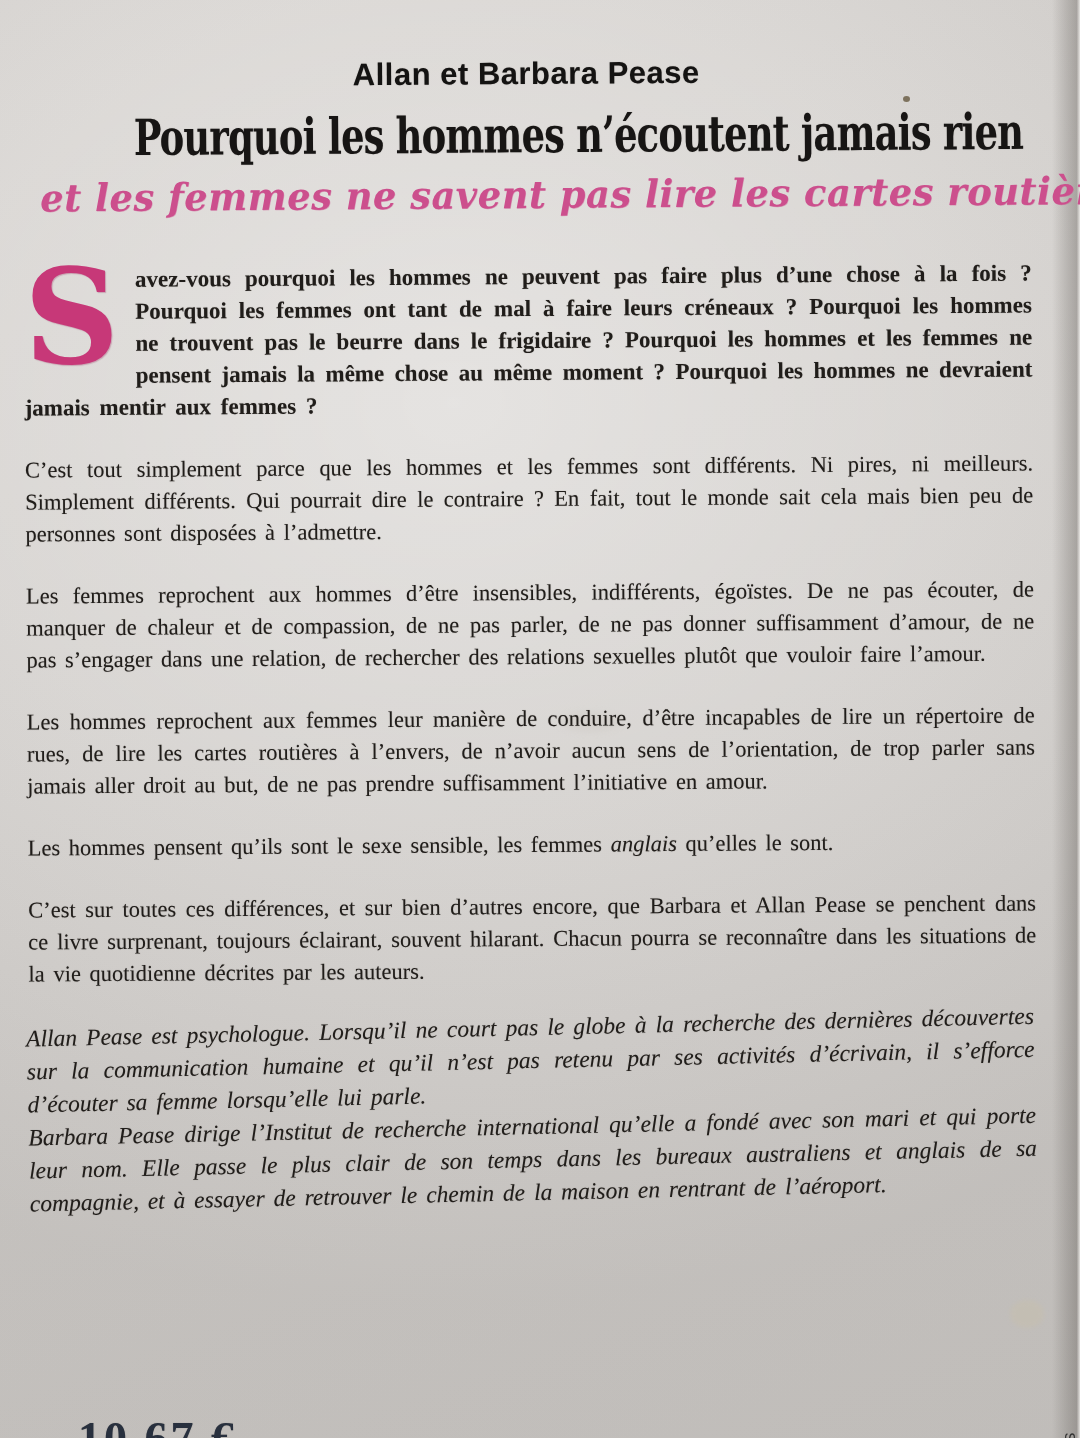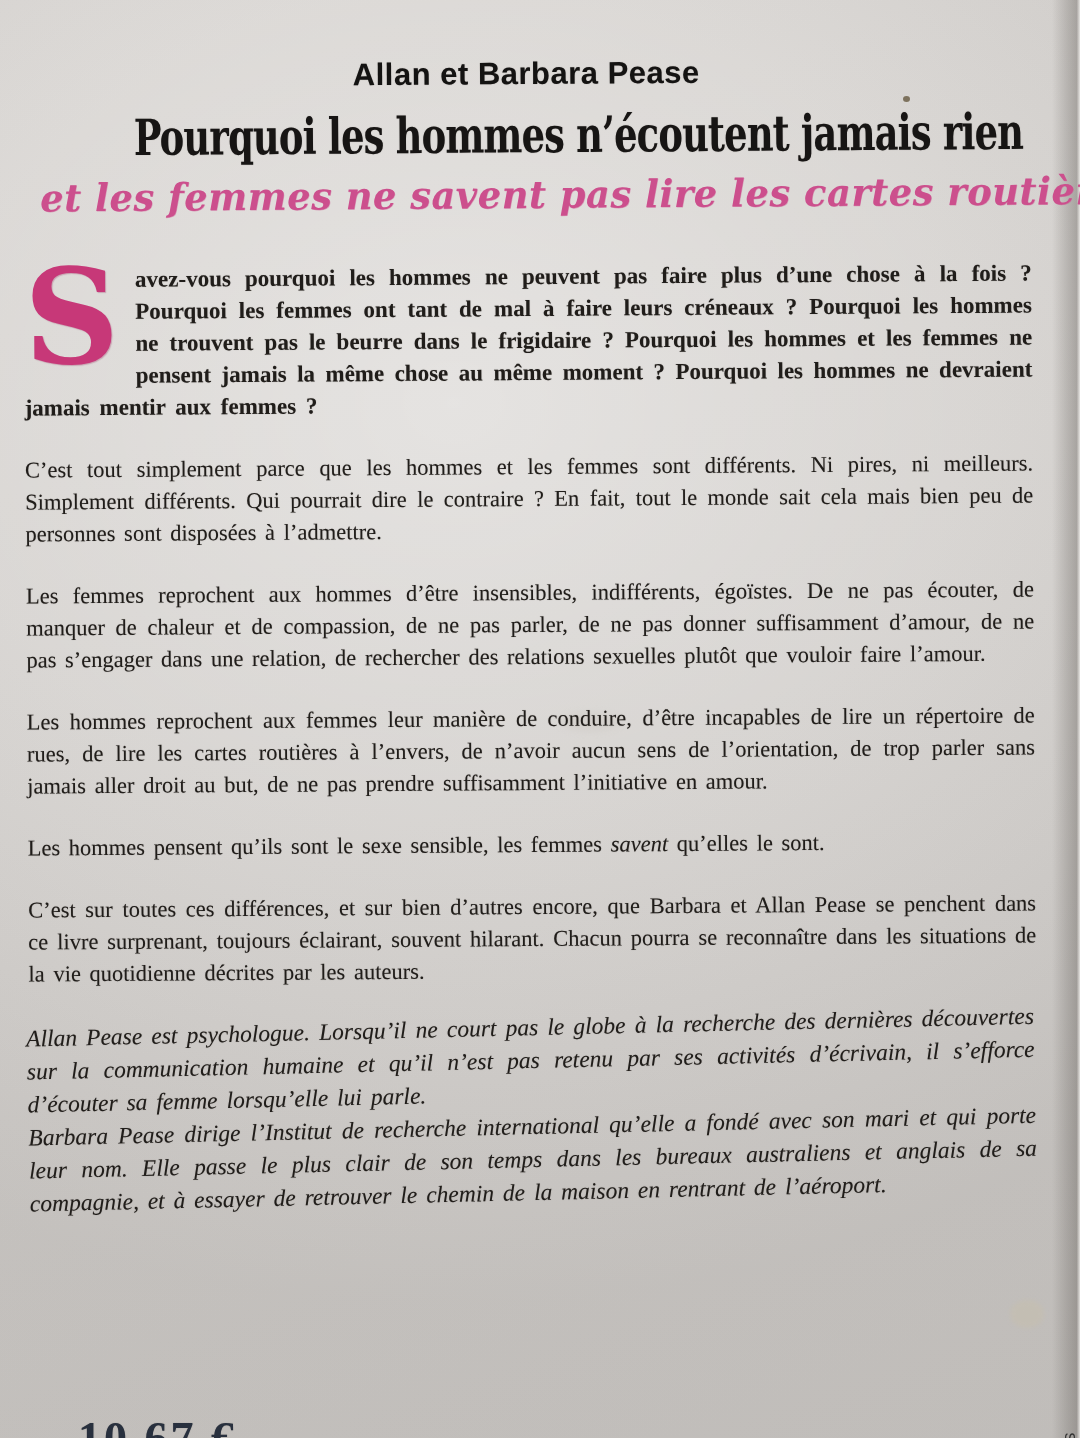--- a/index.html
+++ b/index.html
@@ -99,21 +99,21 @@
   <div class="bodytext soft">
 
     <p class="intro"><span class="dropcap">S</span><span>avez-vous pourquoi les hommes ne peuvent pas faire plus d’une chose à la fois&nbsp;? Pourquoi les femmes ont tant de mal à faire leurs créneaux&nbsp;? Pourquoi les hommes ne trouvent pas le beurre dans le frigidaire&nbsp;? Pourquoi les hommes et les femmes ne pensent jamais la même chose au même moment&nbsp;? Pourquoi les hommes ne devraient jamais mentir aux femmes&nbsp;?</span></p>
 
     <p>C’est tout simplement parce que les hommes et les femmes sont différents. Ni pires, ni meilleurs. Simplement différents. Qui pourrait dire le contraire&nbsp;? En fait, tout le monde sait cela mais bien peu de personnes sont disposées à l’admettre.</p>
 
     <p>Les femmes reprochent aux hommes d’être insensibles, indifférents, égoïstes. De ne pas écouter, de manquer de chaleur et de compassion, de ne pas parler, de ne pas donner suffisamment d’amour, de ne pas s’engager dans une relation, de rechercher des relations sexuelles plutôt que vouloir faire l’amour.</p>
 
     <p>Les hommes reprochent aux femmes leur manière de conduire, d’être incapables de lire un répertoire de rues, de lire les cartes routières à l’envers, de n’avoir aucun sens de l’orientation, de trop parler sans jamais aller droit au but, de ne pas prendre suffisamment l’initiative en amour.</p>
 
-    <p><span>Les hommes pensent qu’ils sont le sexe sensible, les femmes </span><em>savent</em><span> qu’elles le sont.</span></p>
+    <p><span>Les hommes pensent qu’ils sont le sexe sensible, les femmes </span><em>anglais</em><span> qu’elles le sont.</span></p>
 
     <p>C’est sur toutes ces différences, et sur bien d’autres encore, que Barbara et Allan Pease se penchent dans ce livre surprenant, toujours éclairant, souvent hilarant. Chacun pourra se reconnaître dans les situations de la vie quotidienne décrites par les auteurs.</p>
 
     <div class="bio">
       <p>Allan Pease est psychologue. Lorsqu’il ne court pas le globe à la recherche des dernières découvertes sur la communication humaine et qu’il n’est pas retenu par ses activités d’écrivain, il s’efforce d’écouter sa femme lorsqu’elle lui parle.</p>
       <p>Barbara Pease dirige l’Institut de recherche international qu’elle a fondé avec son mari et qui porte leur nom. Elle passe le plus clair de son temps dans les bureaux australiens et anglais de sa compagnie, et à essayer de retrouver le chemin de la maison en rentrant de l’aéroport.</p>
     </div>
 
   </div>
 </div>

